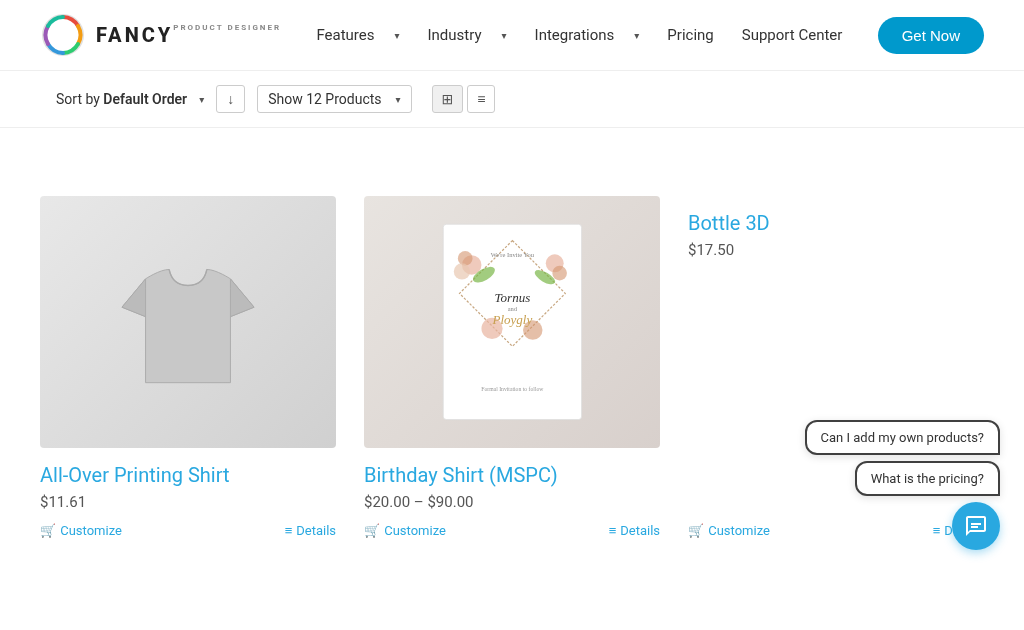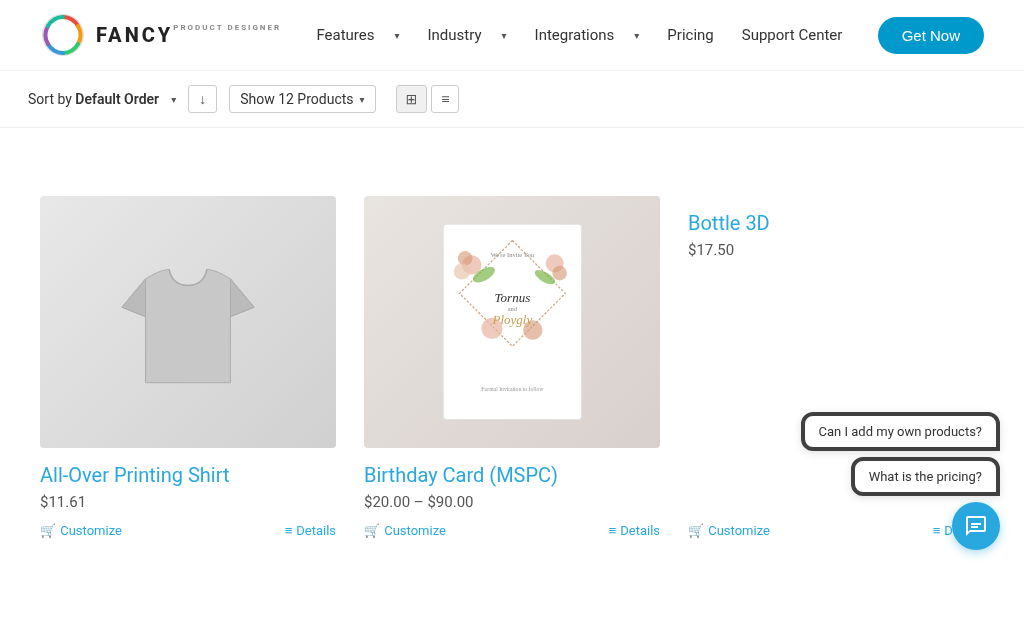--- a/index.html
+++ b/index.html
@@ -66,39 +66,39 @@
       font-size: 15px;
       font-weight: 400;
       cursor: pointer;
     }
 
     
     .toolbar {
       display: flex;
       align-items: center;
       gap: 12px;
-      padding: 14px 28px;
+      padding: 14px 56px;
       border-bottom: 1px solid #eee;
       background: #fff;
     }
     .sort-label {
       font-size: 14px;
       color: #333;
     }
     .sort-bold { font-weight: 600; }
     .select-box {
       display: flex;
       align-items: center;
       border: 1px solid #ccc;
       border-radius: 3px;
       padding: 5px 10px;
       font-size: 14px;
       cursor: pointer;
       background: #fff;
-      gap: 6px;
+      gap: 14px;
       color: #333;
     }
     .sort-arrow-btn {
       border: 1px solid #ccc;
       border-radius: 3px;
       padding: 5px 10px;
       background: #fff;
       cursor: pointer;
       font-size: 14px;
       color: #555;
@@ -182,21 +182,21 @@
       bottom: 80px;
       right: 24px;
       display: flex;
       flex-direction: column;
       align-items: flex-end;
       gap: 6px;
       z-index: 100;
     }
     .chat-bubble {
       background: #fff;
-      border: 4px solid #404040;
+      border: 2px solid #404040;
       border-radius: 12px 12px 0 12px;
       padding: 8px 14px;
       font-size: 13px;
       color: #333;
       box-shadow: 0 2px 8px rgba(0,0,0,0.12);
       white-space: nowrap;
     }
     .chat-btn {
       width: 48px;
       height: 48px;
@@ -348,21 +348,21 @@
           <text x="100" y="50" text-anchor="middle" font-size="8" fill="#888" font-family="Georgia, serif">We're Invite You</text>
 
           <text x="100" y="105" text-anchor="middle" font-size="16" fill="#333" font-family="Georgia, serif" font-style="italic">Tornus</text>
           <text x="100" y="116" text-anchor="middle" font-size="8" fill="#888" font-family="Georgia, serif">and</text>
 
           <text x="100" y="132" text-anchor="middle" font-size="16" fill="#c8a050" font-family="Georgia, serif" font-style="italic">Ploygly</text>
 
           <text x="100" y="215" text-anchor="middle" font-size="7" fill="#999" font-family="Georgia, serif">Formal Invitation to follow</text>
         </svg>
       </div>
-      <div class="product-title">Birthday Card (MSPC)</div>
+      <div class="product-title">Birthday Shirt (MSPC)</div>
       <div class="product-price">$20.00 – $90.00</div>
       <div class="product-actions">
         <a class="action-link">
           <span>🛒</span>
           <span>Customize</span>
         </a>
         <a class="action-link">
           <span>≡</span>
           <span>Details</span>
         </a>

